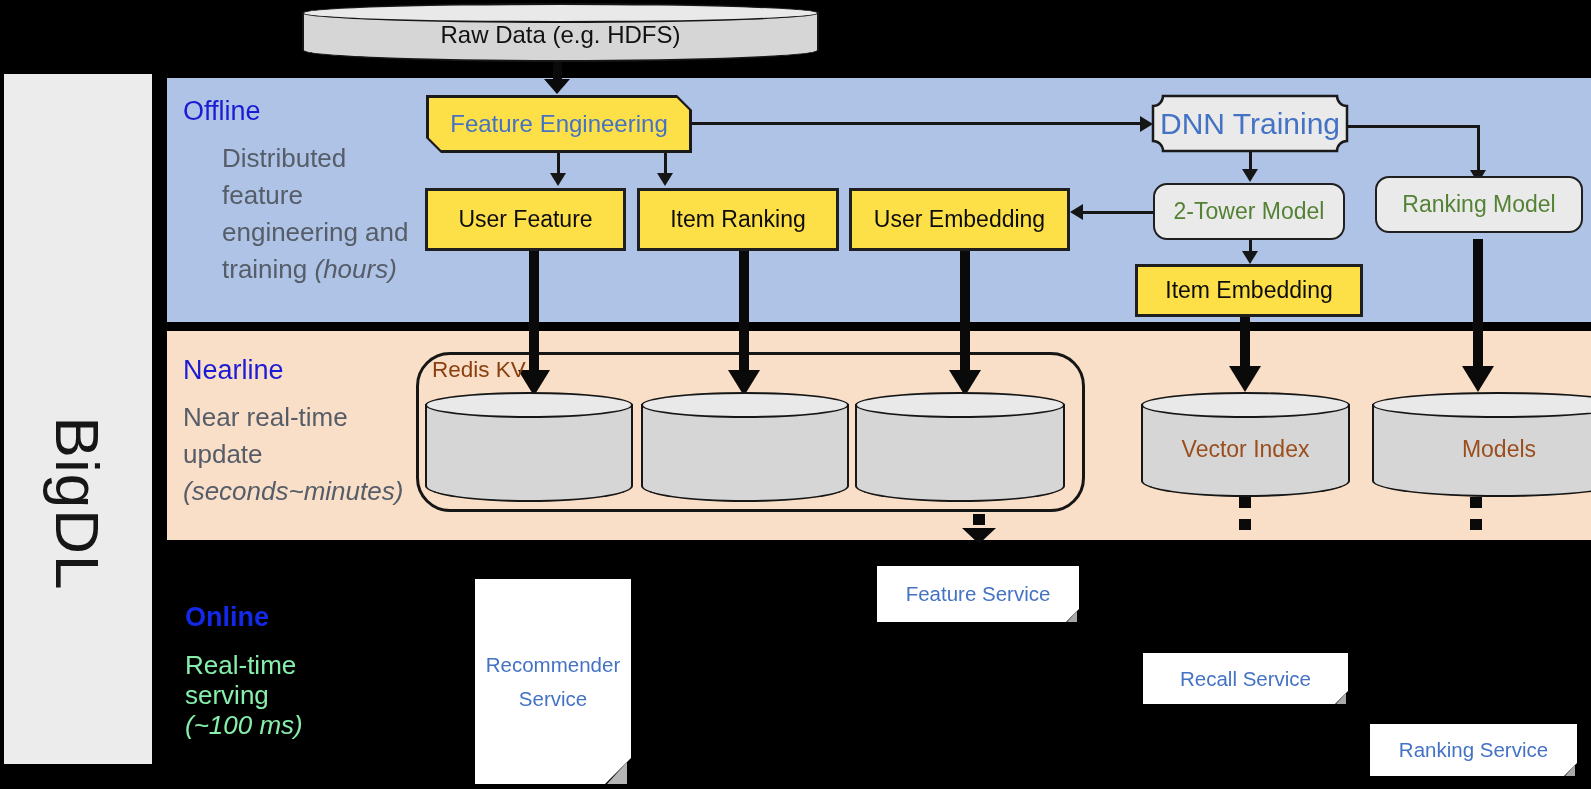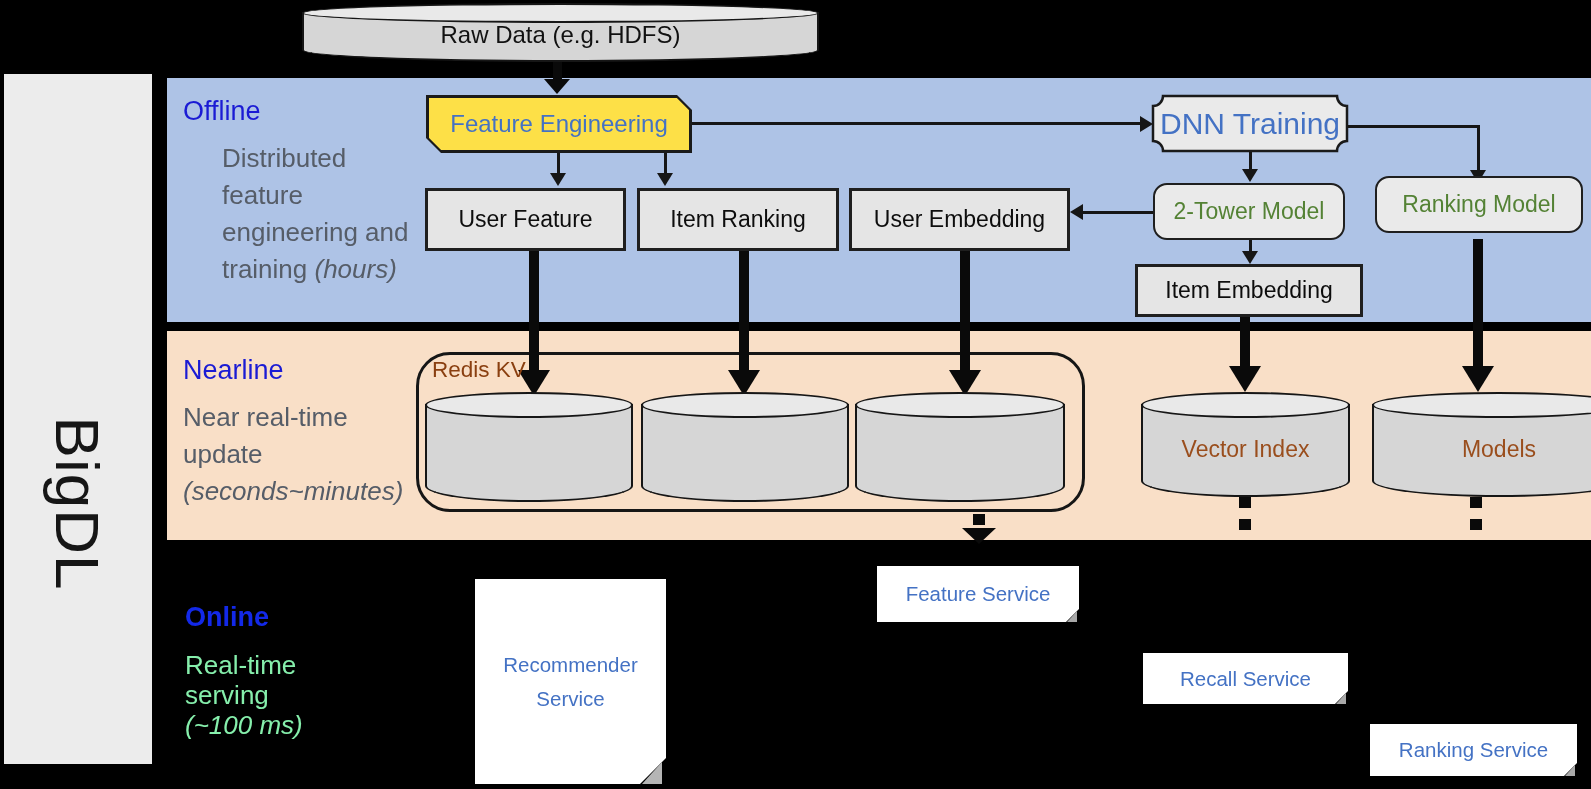--- a/index.html
+++ b/index.html
@@ -28,21 +28,21 @@
            border:2.5px solid #161616;border-radius:50%;box-sizing:border-box;z-index:2;}
   .cyl-body{position:absolute;left:0;right:0;top:12px;bottom:0;background:#d6d6d6;
            border:2.5px solid #161616;border-top:none;box-sizing:border-box;
            border-radius:0 0 50% 50% / 0 0 16px 16px;z-index:1;}
   .cyl-label{position:absolute;left:0;right:0;top:0;bottom:0;display:flex;align-items:center;
            justify-content:center;padding-top:10px;z-index:3;font-size:23px;color:#9a4e1d;}
   .cyl-raw .cyl-top{height:20px;}
   .cyl-raw .cyl-body{top:9px;border-radius:0 0 50% 50% / 0 0 12px 12px;}
   .cyl-raw .cyl-label{padding-top:4px;font-size:24px;color:#111;}
   
-  .graybox{background:#e5e5e5;border:3px solid #1f1f1f;box-sizing:border-box;z-index:7;
+  .graybox{background:#fde047;border:3px solid #1f1f1f;box-sizing:border-box;z-index:7;
            display:flex;align-items:center;justify-content:center;font-size:23px;color:#0d0d0d;}
   .roundbox{background:#eaeaea;border:2.5px solid #1f1f1f;border-radius:14px;box-sizing:border-box;
            z-index:7;display:flex;align-items:center;justify-content:center;
            font-size:23px;color:#548235;}
   .snipbox{z-index:7;background:#1a1a1a;
            clip-path:polygon(0 0,calc(100% - 15px) 0,100% 15px,100% 100%,15px 100%,0 calc(100% - 15px));}
   .snipbox-in{position:absolute;left:2.6px;top:2.6px;right:2.6px;bottom:2.6px;background:#fde047;
            clip-path:polygon(0 0,calc(100% - 13px) 0,100% 13px,100% 100%,13px 100%,0 calc(100% - 13px));
            display:flex;align-items:center;justify-content:center;font-size:24px;color:#4472c4;}
   .plaque{z-index:7;}
@@ -199,21 +199,21 @@
 
   <div class="abs dash" style="left:973px;top:514px;"></div>
   <div class="abs dash-head" style="left:962px;top:528px;"></div>
 
   <div class="abs dash" style="left:1239px;top:497px;"></div>
   <div class="abs dash" style="left:1239px;top:519px;"></div>
 
   <div class="abs dash" style="left:1470px;top:497px;"></div>
   <div class="abs dash" style="left:1470px;top:519px;"></div>
 
-  <div class="abs doc doc-big" style="left:475px;top:579px;width:191px;height:205px;">
+  <div class="abs doc doc-big" style="left:475px;top:579px;width:156px;height:205px;">
     <div>
       <span style="display:block;">Recommender</span>
       <span style="display:block;">Service</span>
     </div>
     <div class="fold-cut"></div>
     <div class="fold-curl"></div>
   </div>
 
   <div class="abs doc" style="left:877px;top:566px;width:202px;height:56px;">
     <span>Feature Service</span>

